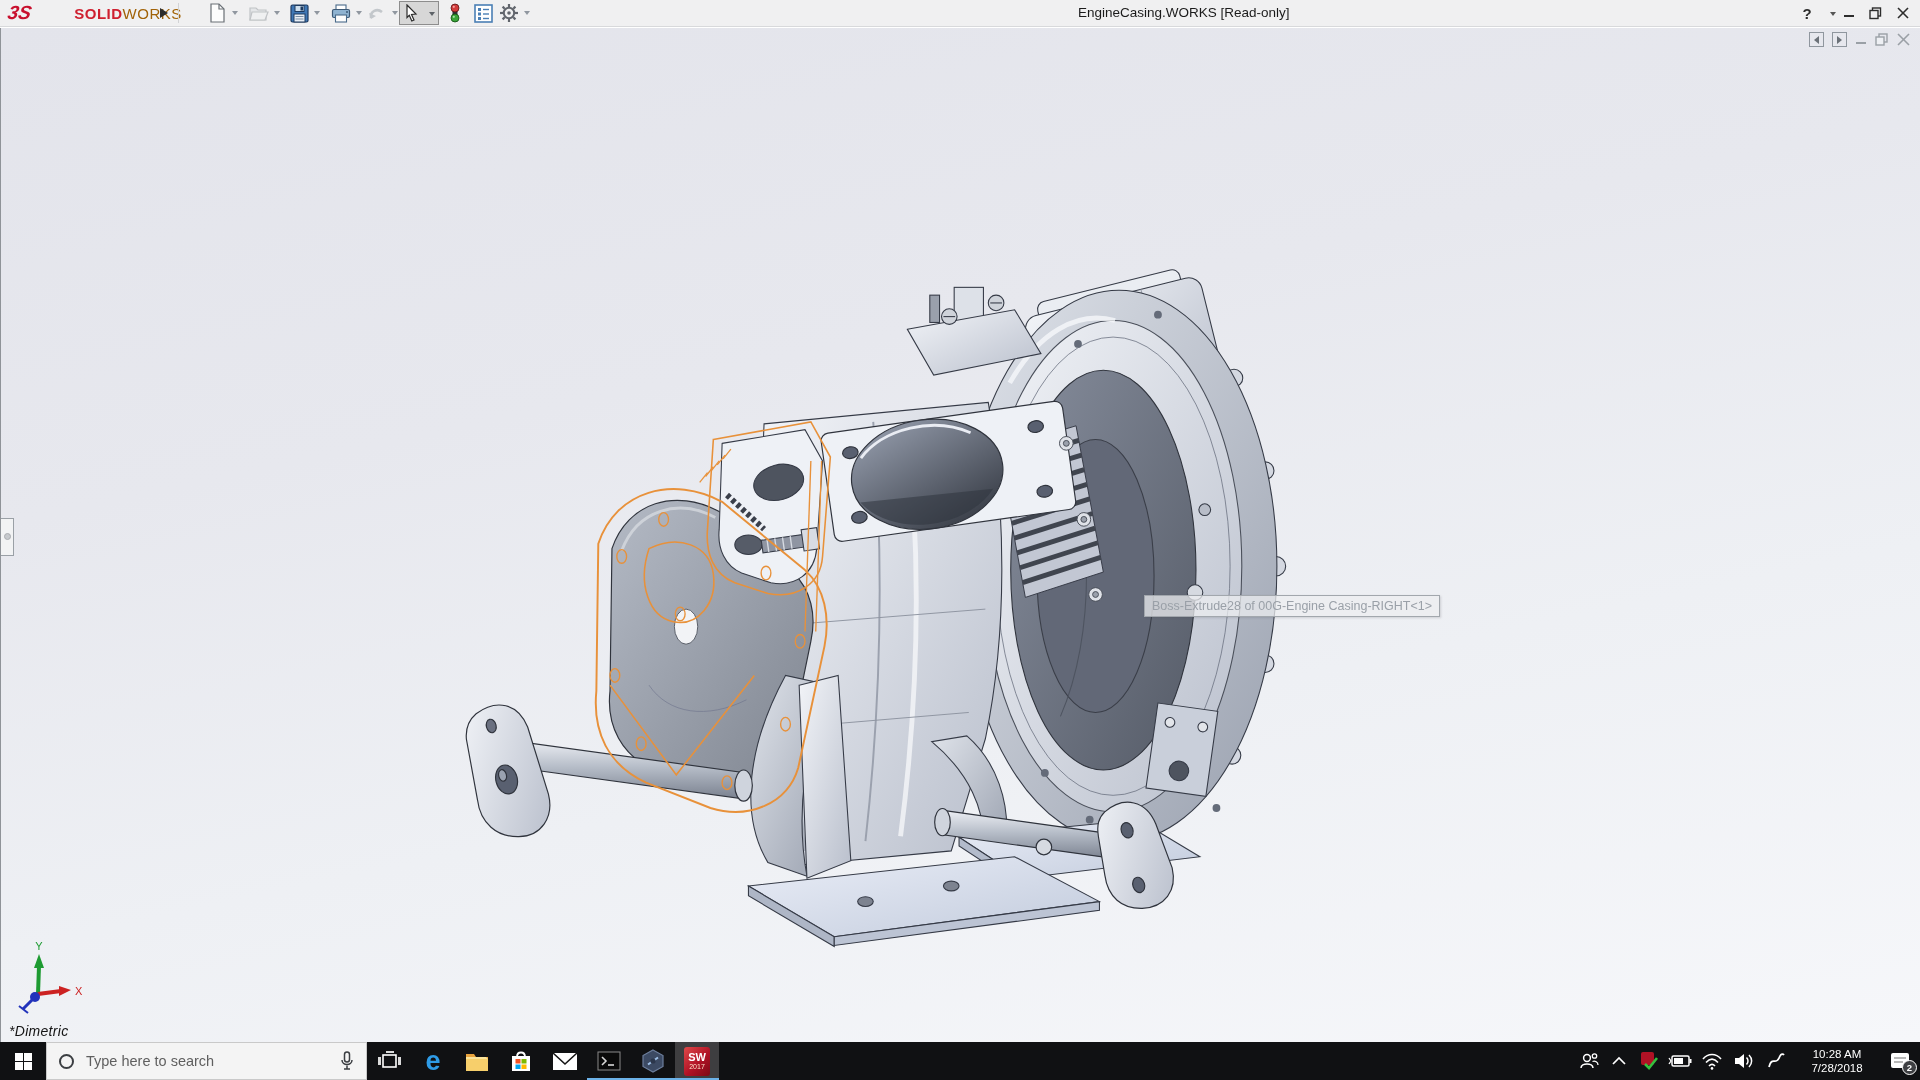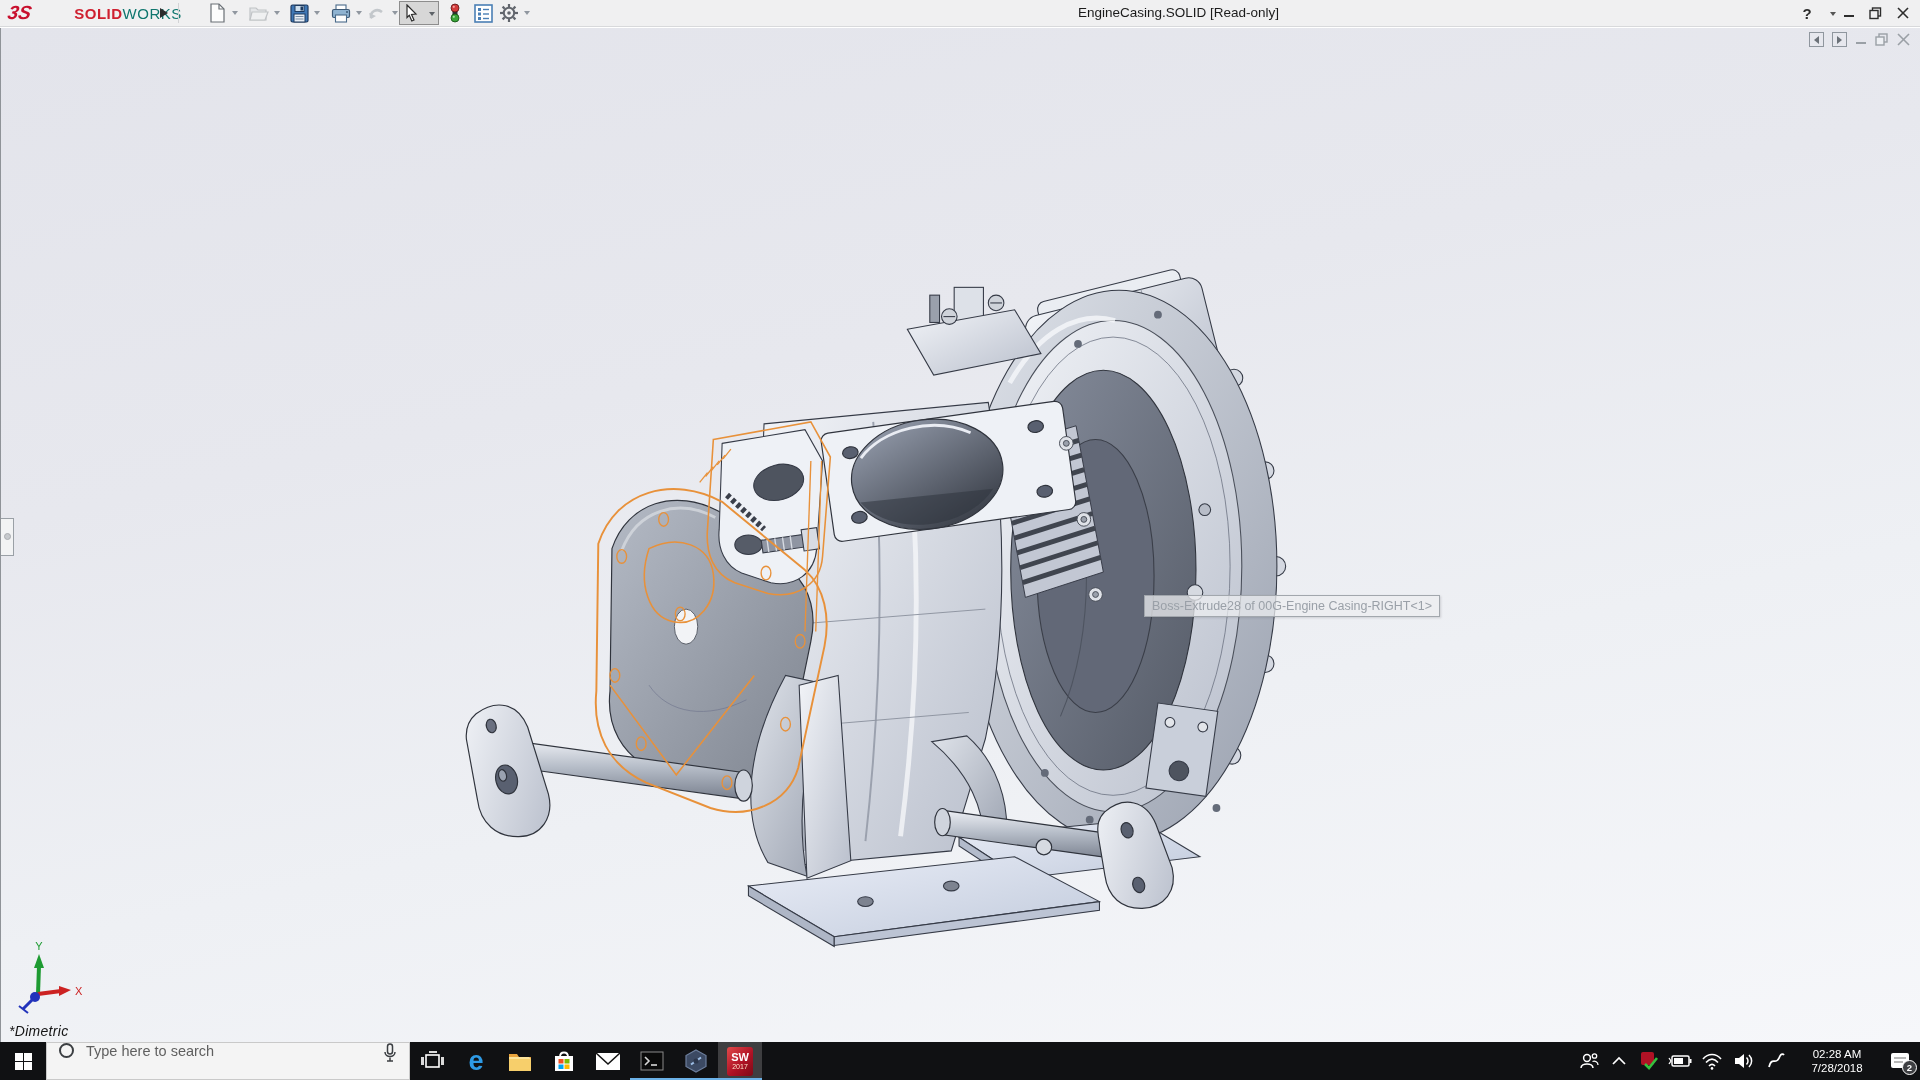--- a/index.html
+++ b/index.html
@@ -7,21 +7,21 @@
     font-family:"Liberation Sans", sans-serif; background:#fff; }
 
   
   .titlebar { position:absolute; top:0; left:0; width:1920px; height:27px;
     background:#f0f0f1; border-bottom:1px solid #d8d9db; z-index:50; }
   .brand { position:absolute; left:8px; top:0; height:26px; display:flex;
     align-items:center; }
   .brand-glyph { font-style:italic; font-weight:bold; font-size:19px;
     color:#c8102e; transform:skewX(-12deg); margin-right:4px; }
   .brand-solid { font-weight:bold; font-size:15px; color:#cf2030; letter-spacing:.5px;margin-left:39px; }
-  .brand-works { font-weight:normal; font-size:15px; color:#0f766e; letter-spacing:.5px; }
+  .brand-works { font-weight:normal; font-size:15px; color:#a16207; letter-spacing:.5px; }
   .flyout-arrow { position:absolute; left:160px; top:8px; width:0; height:0;
     border-top:5px solid transparent; border-bottom:5px solid transparent;
     border-left:8px solid #2c2c2c; cursor:pointer; }
   .tb-sep { position:absolute; left:178px; top:3px; width:1px; height:20px; background:#d2d3d5; }
   .tb-btn { position:absolute; top:3px; width:22px; height:20px; display:flex;
     align-items:center; justify-content:center; }
   .caret { position:absolute; top:11px; width:0; height:0;
     border-left:3.5px solid transparent; border-right:3.5px solid transparent;
     border-top:4px solid #9097a0; }
   .select-box { position:absolute; left:399px; top:1px; width:40px; height:24px;
@@ -54,21 +54,21 @@
     color:#9aa0a8; font-size:12.5px; white-space:nowrap;
     box-shadow:1px 1px 2px rgba(60,60,70,.18); }
 
   .orientation { position:absolute; left:8px; top:995px; font-size:14px;
     color:#141414; letter-spacing:.3px;font-style:italic; }
 
   
   .taskbar { position:absolute; left:0; top:1042px; width:1920px; height:38px;
     background:#101113; z-index:60; display:flex; align-items:stretch; }
   .tb-start { width:46px; display:flex; align-items:center; justify-content:center; }
-  .tb-search { width:364px; background:#f4f4f4; display:flex; align-items:flex-start;
+  .tb-search { width:321px; background:#f4f4f4; display:flex; align-items:center;
     border:1px solid #c9c9c9; }
   .tb-search input { flex:1; border:none; outline:none; background:transparent;
     font-size:14.5px; color:#4f4f4f; font-family:"Liberation Sans",sans-serif; }
   .tb-search input::placeholder { color:#5f5f5f; opacity:1; }
   .search-circle { width:15px; height:15px; border:2px solid #3b3e42; border-radius:50%;
     margin:0 12px 0 12px; }
   .app-btn { width:44px; position:relative; display:flex; align-items:center;
     justify-content:center; }
   .app-btn.active { background:#3e3e40; }
   .run-line { position:absolute; bottom:0; left:0; width:44px; height:2.5px;
@@ -189,21 +189,21 @@
           <line x1="16" y1="10" x2="19" y2="10"></line>
         <line x1="3.6" y1="3.6" x2="5.7" y2="5.7"></line>
           <line x1="14.3" y1="14.3" x2="16.4" y2="16.4"></line>
         <line x1="3.6" y1="16.4" x2="5.7" y2="14.3"></line>
           <line x1="14.3" y1="5.7" x2="16.4" y2="3.6"></line>
       </g>
     </svg>
   </div>
   <div class="caret" style="left:524px"></div>
 
-  <div style="position:absolute;left:1078px;top:0;height:26px;line-height:26px;font-size:13.5px;color:#1b1b1b">EngineCasing.SOLID [Read-only]</div>
+  <div style="position:absolute;left:1078px;top:0;height:26px;line-height:26px;font-size:13.5px;color:#1b1b1b">EngineCasing.WORKS [Read-only]</div>
 
   <div class="win-ctl" style="right:100px">
     <span class="help-q">?</span>
   </div>
   <div class="caret" style="right:84px;top:12px;border-top-color:#555"></div>
   <div class="win-ctl" style="right:58px">
     <svg width="12" height="12" viewBox="0 0 12 12">
         <line x1="1" y1="9" x2="11" y2="9" stroke="#2d2d2d" stroke-width="2"></line>
       </svg>
   </div>
@@ -605,21 +605,21 @@
         <path d="M15 3 C18.5 6.5 18.5 11.5 15 15" fill="none" stroke="#fff" stroke-width="1.5"></path>
       </svg>
     </div>
     <div class="tray-btn" style="width:34px">
       <svg width="20" height="20" viewBox="0 0 20 20">
         <path d="M2 16 C5 4 9 16 13 5 C14 2.6 16 2.6 17 4" fill="none" stroke="#fff" stroke-width="1.8"></path>
       </svg>
     </div>
     <div class="tray-btn clock">
       <div>
-        <div>02:28 AM</div>
+        <div>10:28 AM</div>
         <div>7/28/2018</div>
       </div>
     </div>
     <div class="tray-btn notif">
       <svg width="20" height="19" viewBox="0 0 20 19">
         <rect x="1" y="1" width="18" height="15" rx="2" fill="#fff"></rect>
         <line x1="4" y1="6" x2="16" y2="6" stroke="#9a9a9a" stroke-width="1.4"></line>
         <line x1="4" y1="10" x2="13" y2="10" stroke="#9a9a9a" stroke-width="1.4"></line>
       </svg>
       <div class="notif-badge">2</div>

